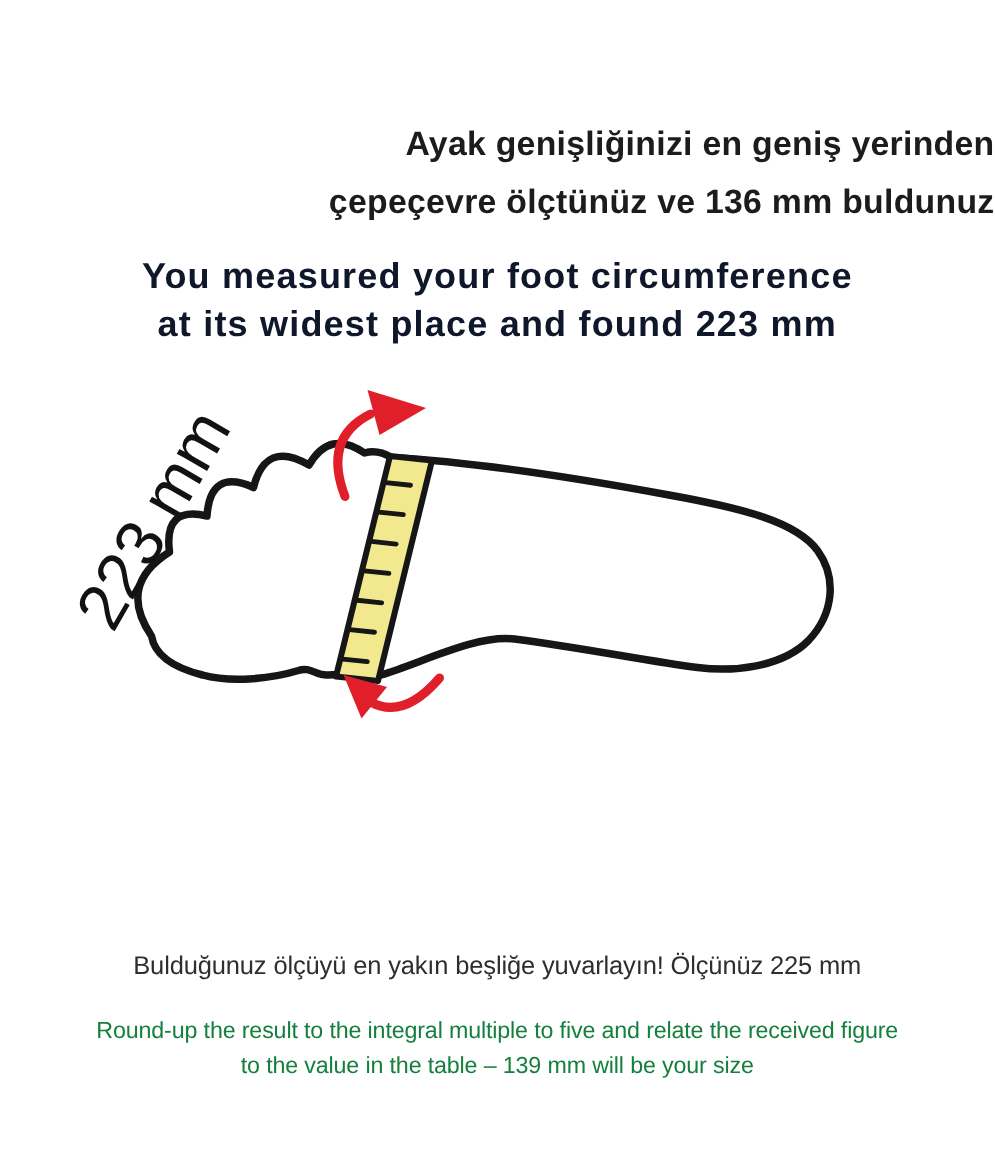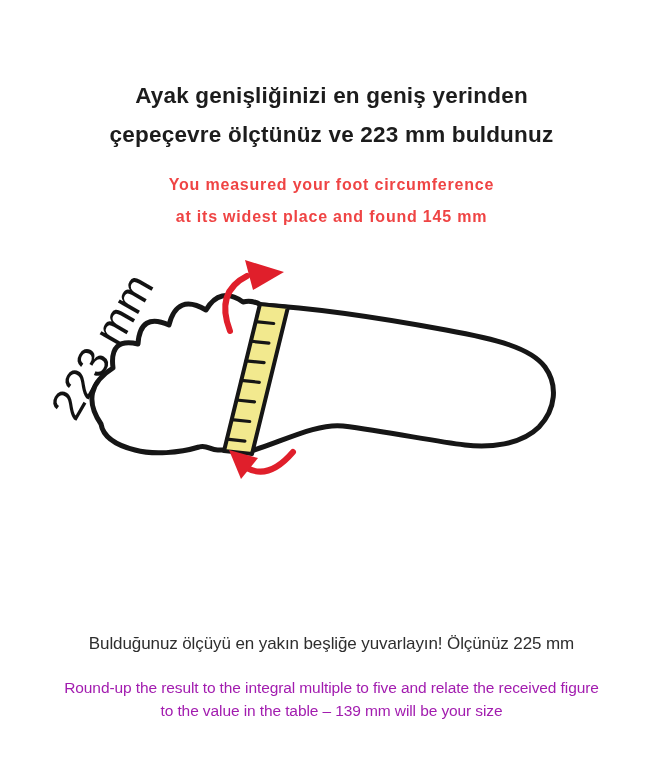--- a/index.html
+++ b/index.html
@@ -7,35 +7,35 @@
     position: relative;
     width: 663px;
     height: 780px;
     background: #ffffff;
     font-family: "Liberation Sans", sans-serif;
     overflow: hidden;
   }
   .heading-tr {
     position: absolute;
     top: 76px; left: 0; right: 0;
-    text-align: center;
+    text-align: right;
     font-size: 22.5px;
     font-weight: 700;
     color: #1c1c1c;
     line-height: 39px;
     letter-spacing: 0.2px;
     margin: 0;
   }
   .heading-en {
     position: absolute;
     top: 169px; left: 0; right: 0;
     text-align: center;
-    font-size: 16px;
+    font-size: 24px;
     font-weight: 700;
-    color: #ef4444;
+    color: #0f172a;
     line-height: 32px;
     letter-spacing: 0.8px;
     margin: 0;
   }
   .diagram-wrap {
     position: absolute;
     top: 248px; left: 41px;
     width: 560px; height: 285px;
   }
   .note-tr {
@@ -47,43 +47,43 @@
     color: #2e2e2e;
     letter-spacing: -0.1px;
     margin: 12px;
   }
   .note-en {
     position: absolute;
     top: 676px; left: 0; right: 0;
     text-align: center;
     font-size: 15.5px;
     font-weight: 400;
-    color: #a21caf;
+    color: #15803d;
     line-height: 23px;
     letter-spacing: -0.1px;
     margin: 0;
   }
   .line { display: block; }
   svg text {
     font-family: "Liberation Sans", sans-serif;
   }
 </style>
 </head>
 <body>
 
 <div class="page">
 
   <h1 class="heading-tr">
     <span class="line">Ayak genişliğinizi en geniş yerinden</span>
-    <span class="line">çepeçevre ölçtünüz ve 223 mm buldunuz</span>
+    <span class="line">çepeçevre ölçtünüz ve 136 mm buldunuz</span>
   </h1>
 
   <h2 class="heading-en">
     <span class="line">You measured your foot circumference</span>
-    <span class="line">at its widest place and found 145 mm</span>
+    <span class="line">at its widest place and found 223 mm</span>
   </h2>
 
   <div class="diagram-wrap">
     <svg width="560" height="285" viewBox="0 0 560 285">
 
       <path fill="#ffffff" stroke-width="5" stroke-linejoin="round" stroke-linecap="round" d="M 220 57
                C 275 60, 340 70, 405 82
                C 455 91, 490 100, 504 119
                C 517 137, 515 161, 498 179
                C 480 197, 448 200, 424 197

